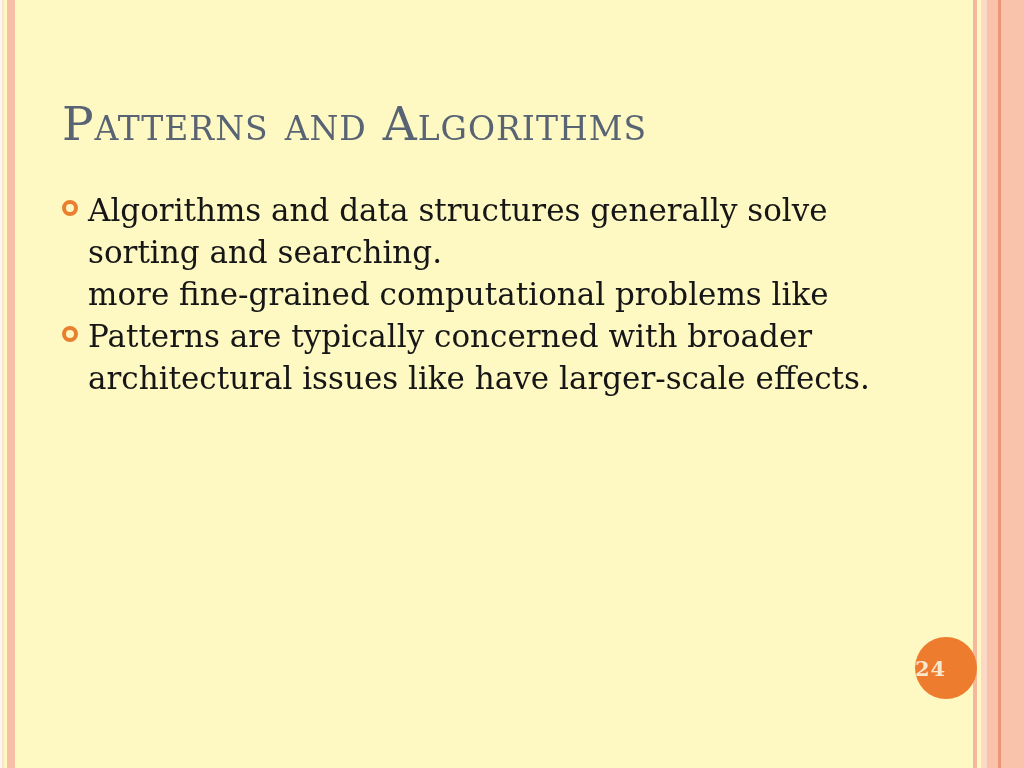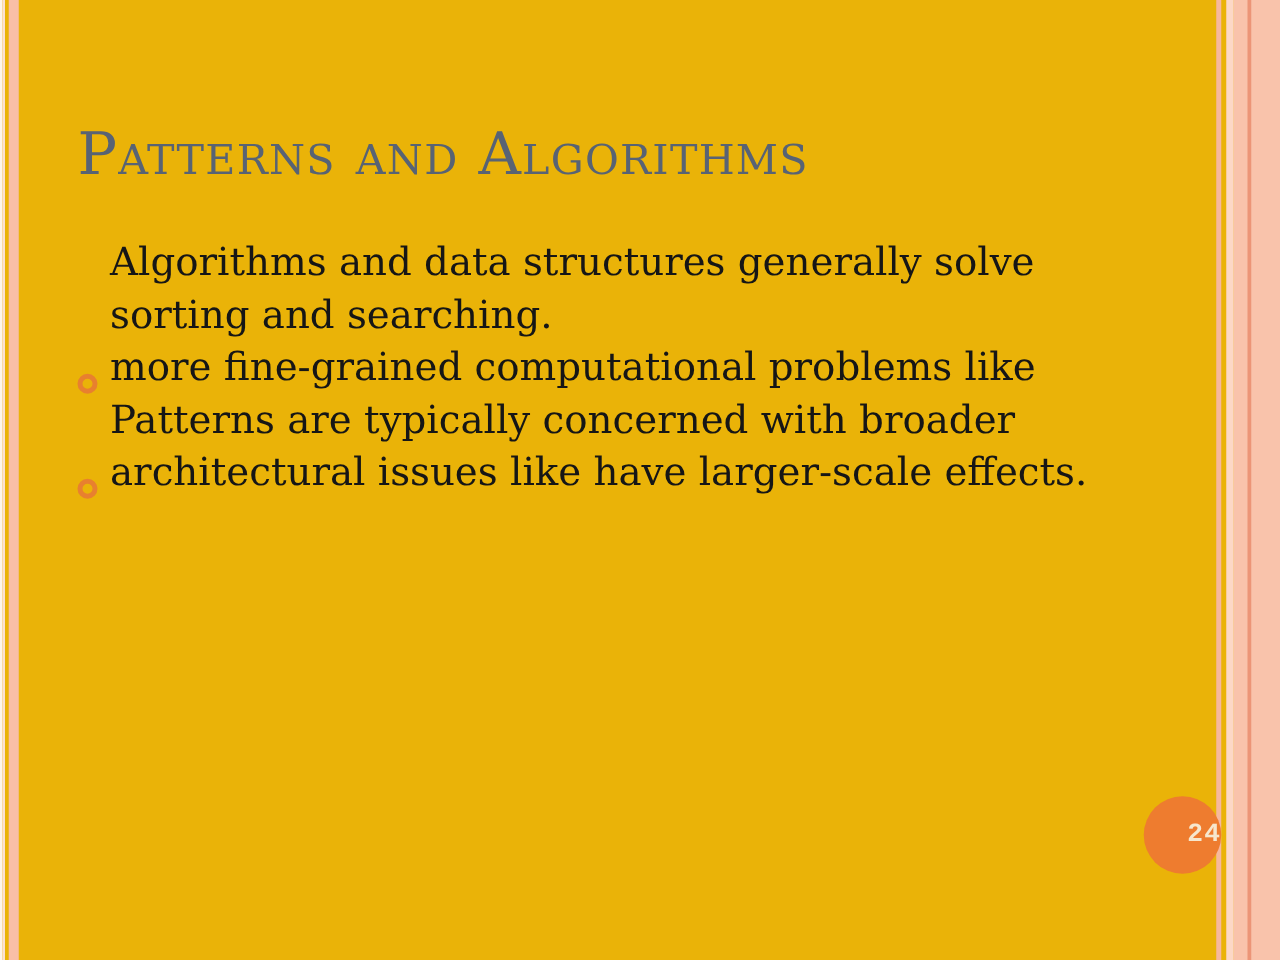--- a/index.html
+++ b/index.html
@@ -4,21 +4,21 @@
 <style>
   html, body {
     margin: 0;
     padding: 0;
     background: #ffffff;
   }
   .slide {
     position: relative;
     width: 1024px;
     height: 768px;
-    background: #eab308;
+    background: #fef9c3;
     overflow: hidden;
     font-family: "DejaVu Serif", "Liberation Serif", serif;
   }
 
   
   .stripe {
     position: absolute;
     top: 0;
     height: 768px;
   }
@@ -50,21 +50,21 @@
     position: absolute;
     left: 62px;
     top: 189px;
     width: 830px;
     margin: 0;
     padding: 0;
     list-style: none;
   }
   .bullet-item {
     display: flex;
-    align-items: flex-end;
+    align-items: flex-start;
   }
   .bullet-item + .bullet-item {
     margin-top: 0;
   }
   .bullet-marker {
     flex: 0 0 auto;
     width: 8px;
     height: 8px;
     border: 4px solid #e8802f;
     border-radius: 50%;
@@ -82,22 +82,21 @@
   .page-badge {
     position: absolute;
     left: 915px;
     top: 637px;
     width: 62px;
     height: 62px;
     border-radius: 50%;
     background: #ee7c2f;
     display: flex;
     align-items: center;
-    justify-content: flex-end;
-    font-family: Liberation Mono, monospace;
+    justify-content: flex-start;
   }
   .page-badge span {
     font-size: 21px;
     font-weight: bold;
     color: #f6e7cd;
     letter-spacing: 1px;
   }
 </style>
 </head>
 <body>

